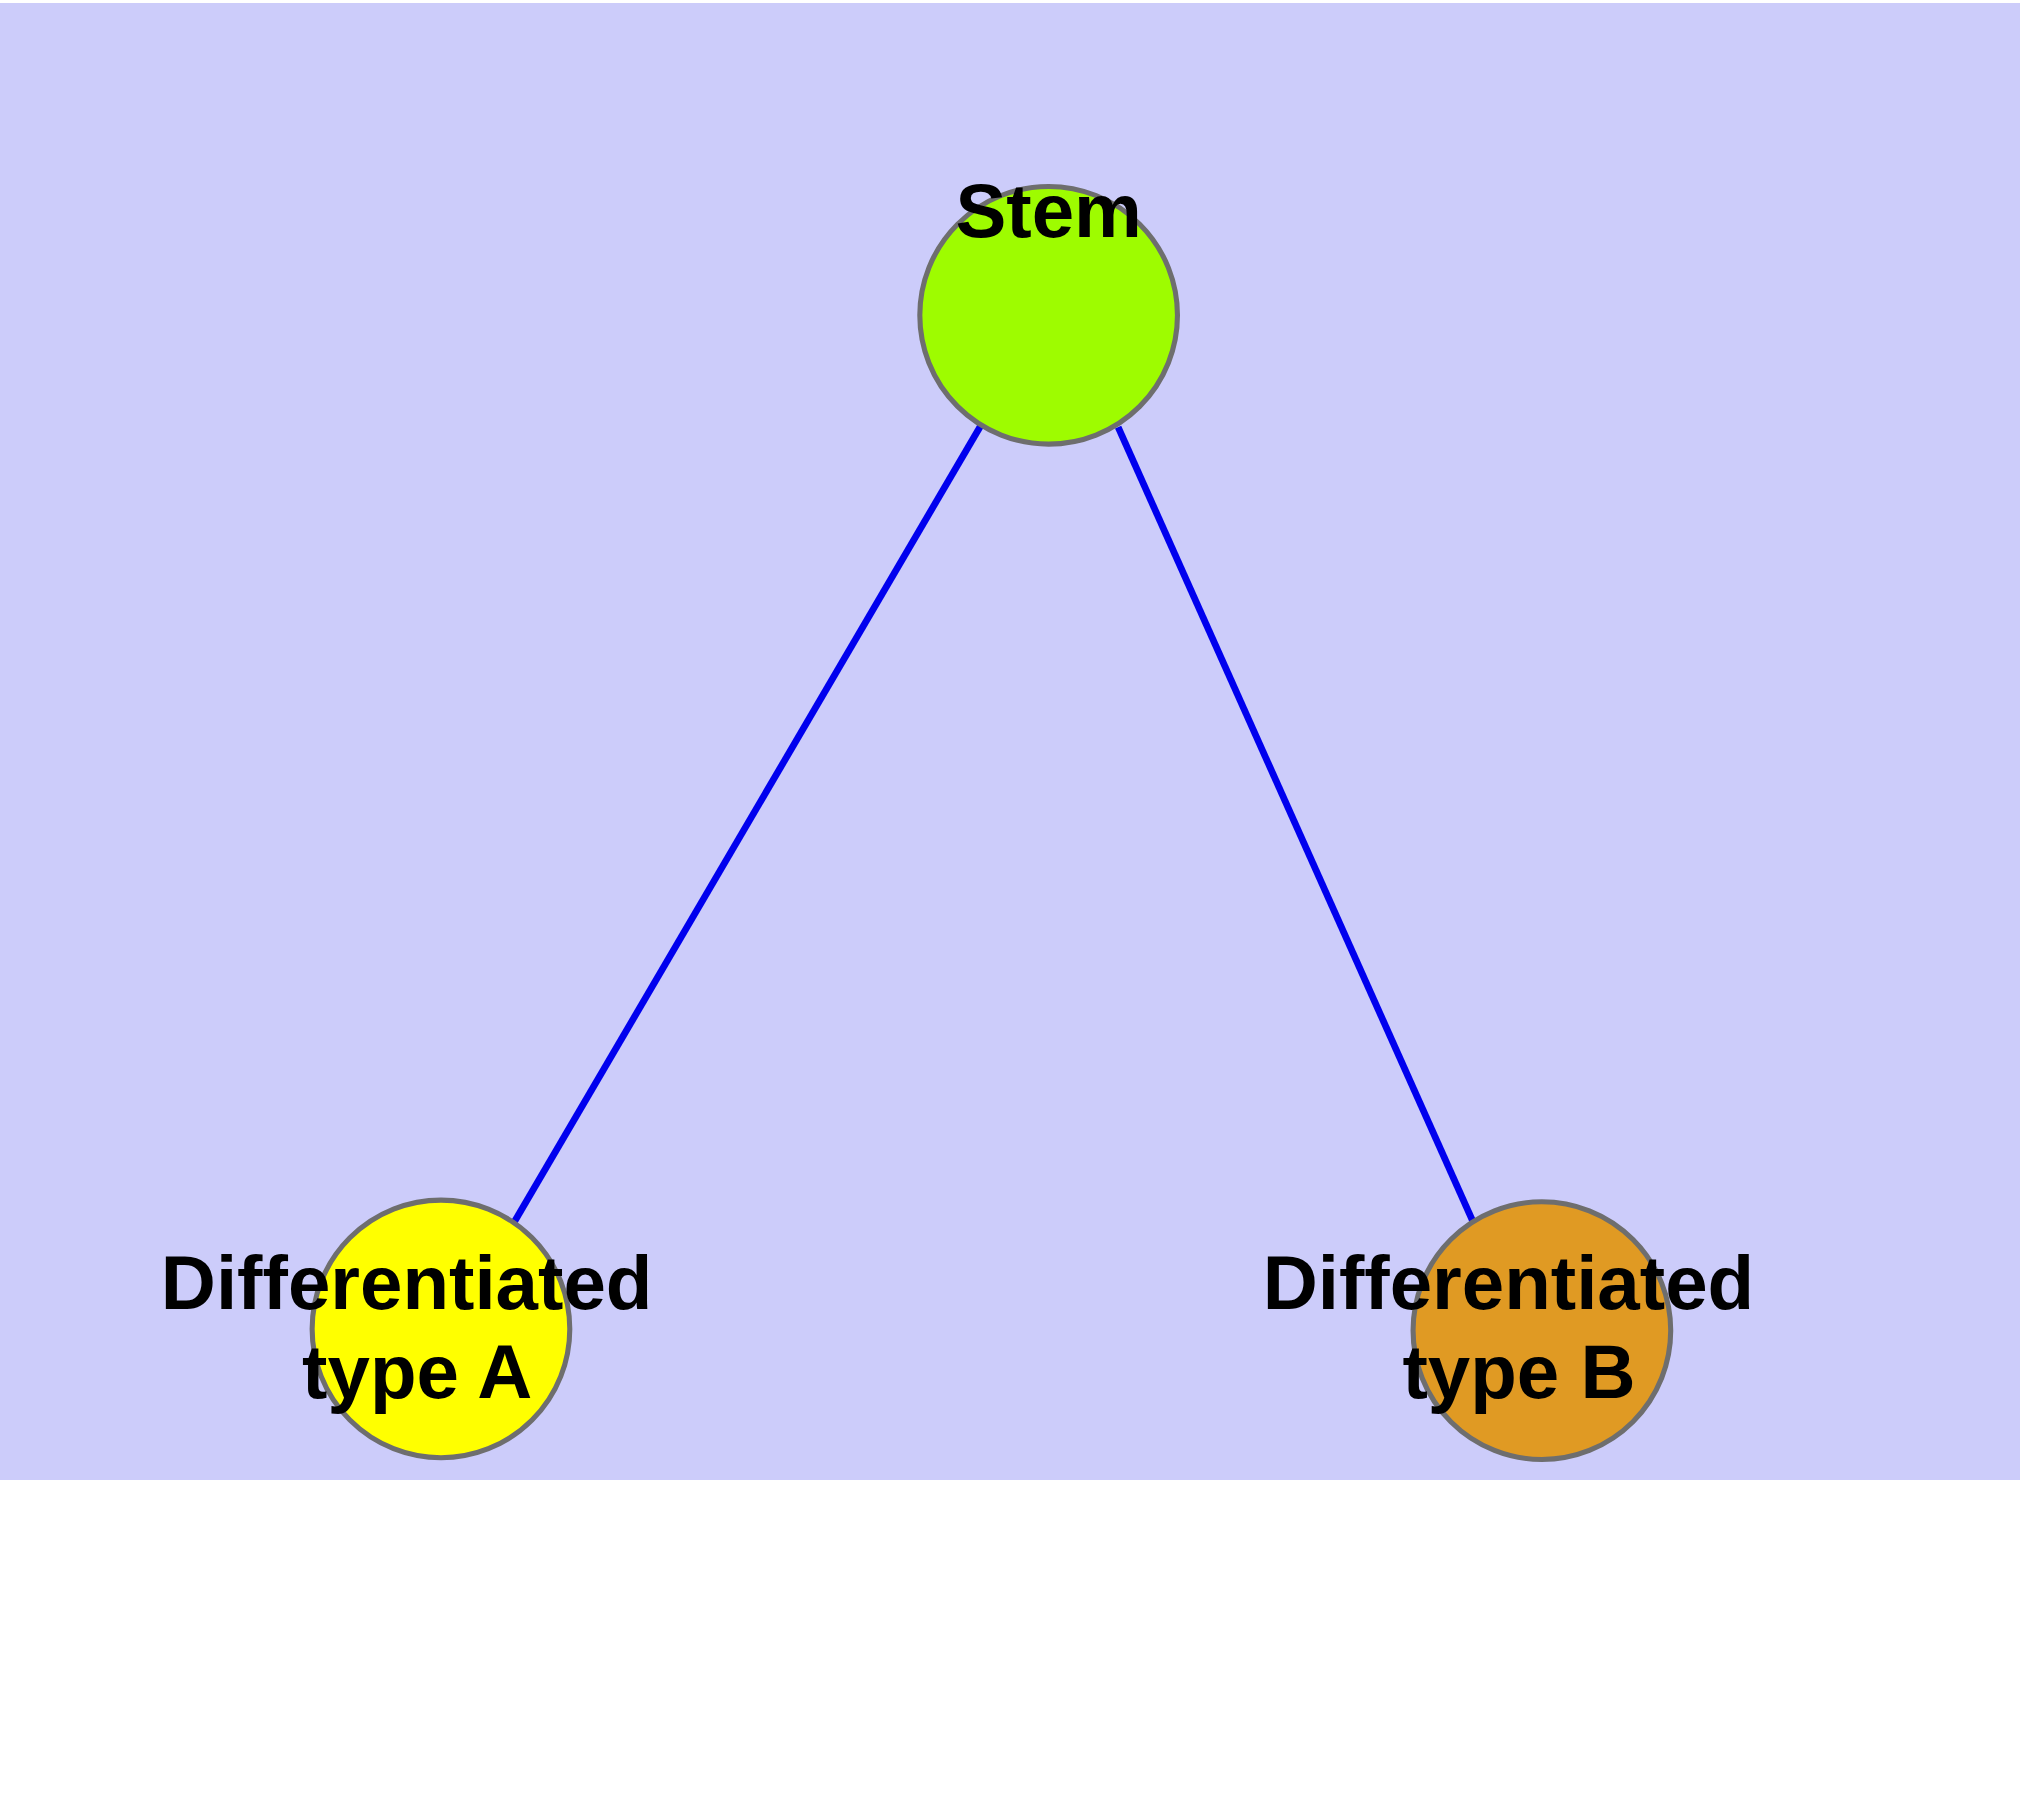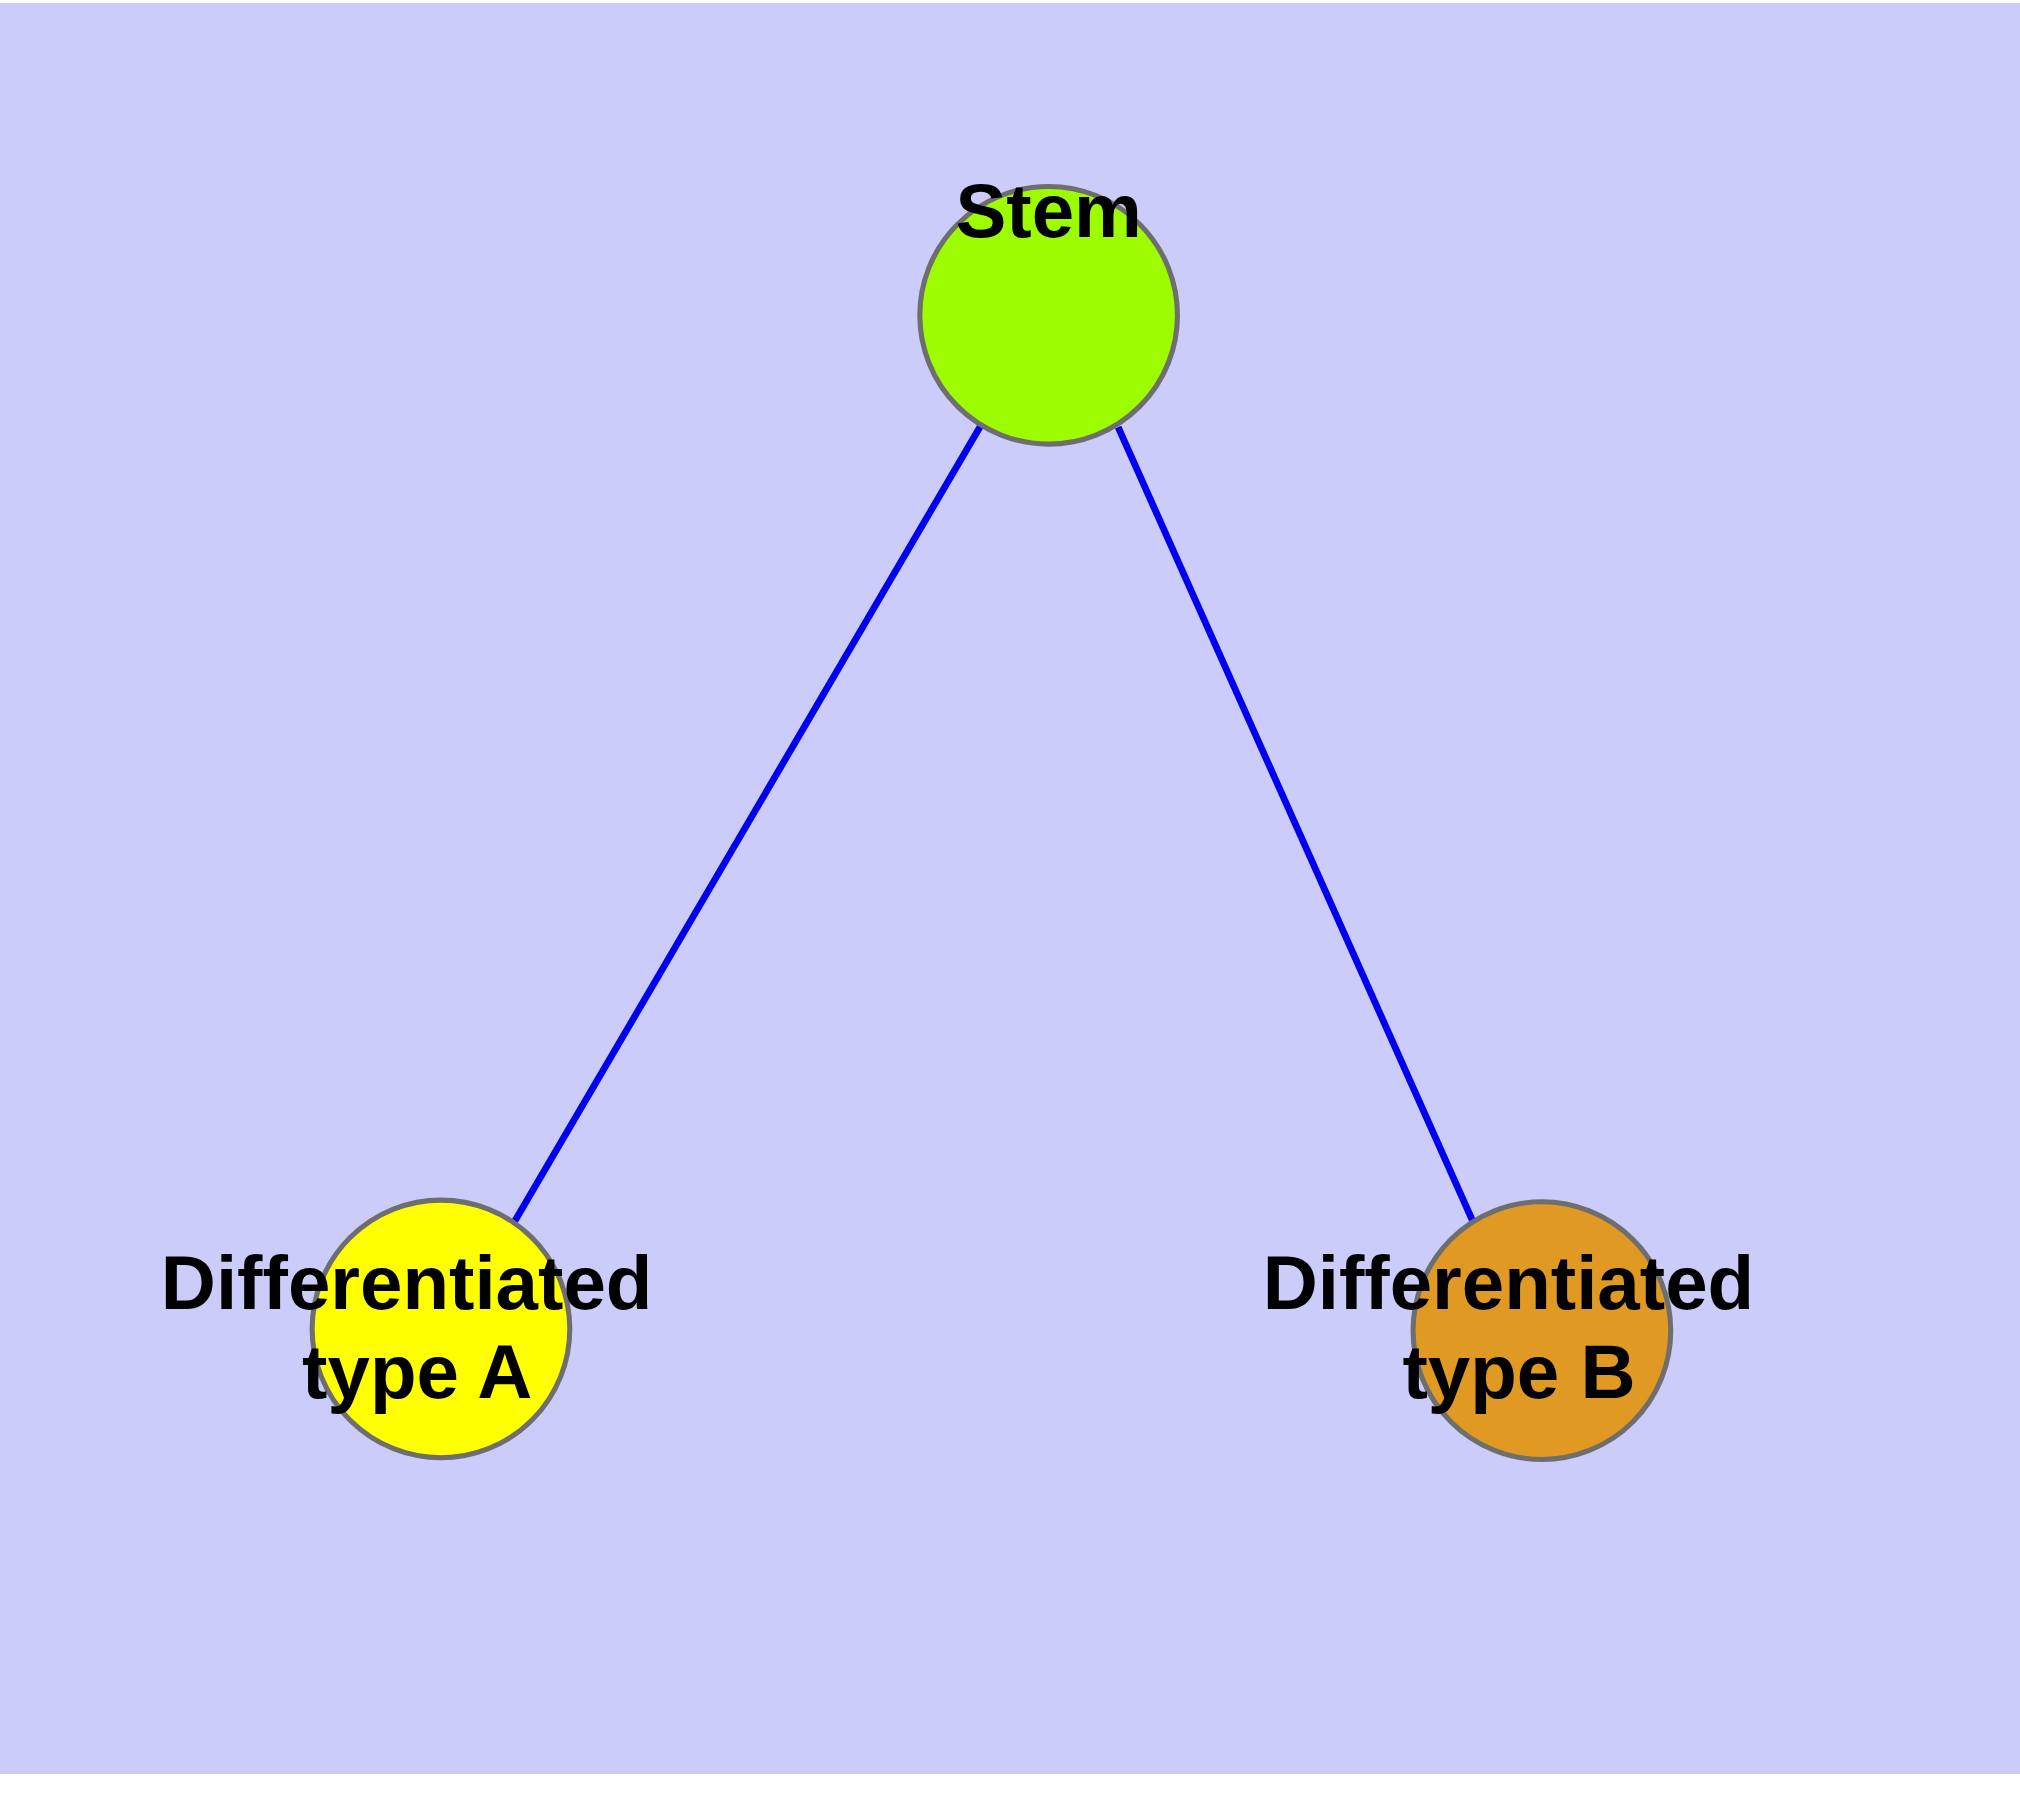--- a/index.html
+++ b/index.html
@@ -3,21 +3,21 @@
 <meta charset="utf-8">
 <style>
   html, body {
     margin: 0;
     padding: 0;
     background: #ffffff;
   }
   #canvas {
     position: relative;
     width: 2021px;
-    height: 1774px;
+    height: 1480px;
     background: #ffffff;
     overflow: hidden;
     font-family: "Liberation Sans", sans-serif;
   }
   #plot-bg {
     position: absolute;
     left: 0;
     top: 3.4px;
     width: 2021px;
     height: 1809px;

